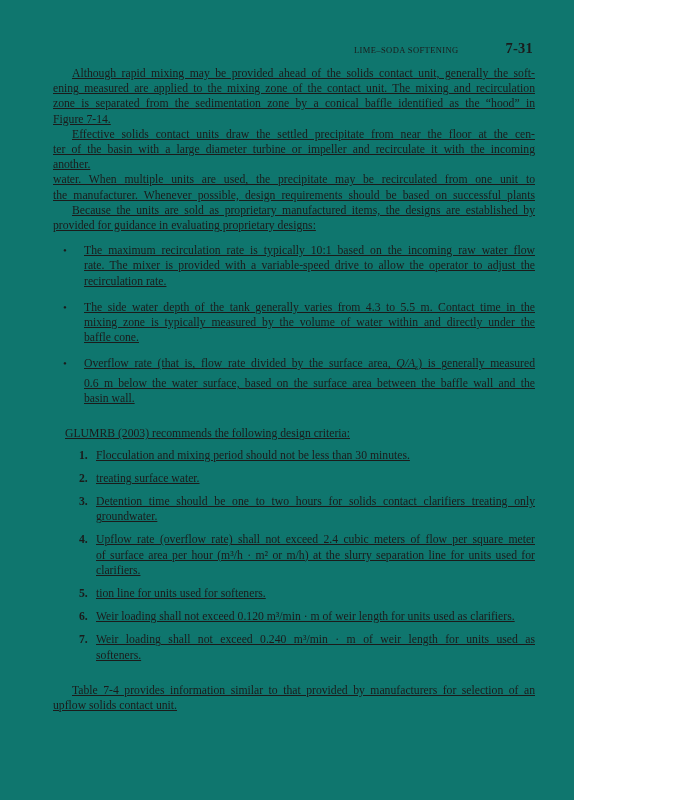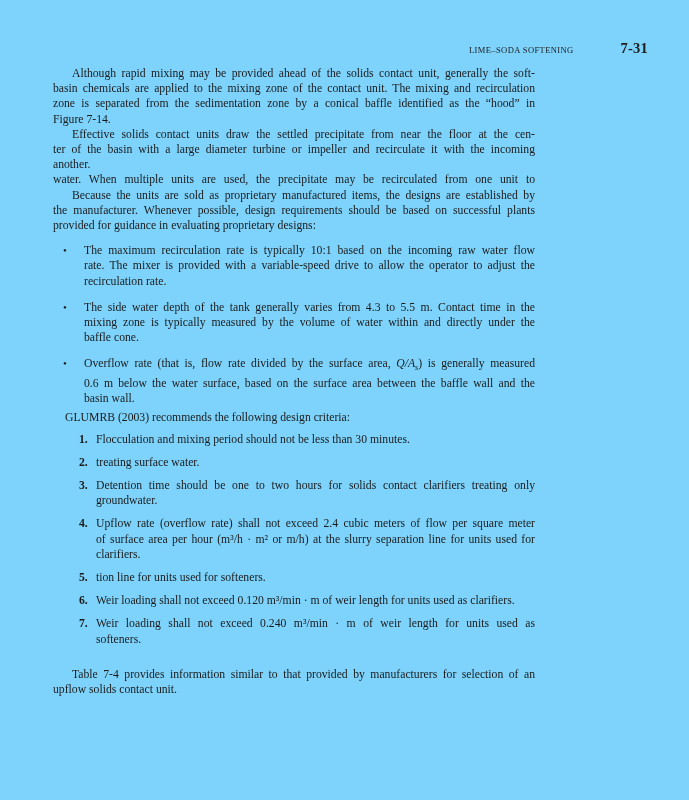--- a/index.html
+++ b/index.html
@@ -1,20 +1,20 @@
 <!DOCTYPE html>
 <html><head>
 <meta charset="utf-8">
 <style>
   html, body { margin: 0; padding: 0; background: #ffffff; }
   .page {
     position: relative;
-    width: 689px;
+    width: 574px;
     height: 800px;
-    background: #7dd3fc;
+    background: #0f766e;
     font-family: "Liberation Serif", serif;
     color: #1b1b1b;
     overflow: hidden;
   }
   .header {
     position: absolute;
     top: 40px;
     right: 41px;
     display: flex;
     align-items: baseline;
@@ -37,20 +37,21 @@
     left: 53px;
     top: 66px;
     width: 482px;
     font-size: 11.7px;
     line-height: 15.2px;
   }
   .line {
     text-align: justify;
     text-align-last: justify;
     white-space: nowrap;
+    text-decoration: underline;
   }
   .line.last {
     text-align-last: left;
   }
   .line.ind { text-indent: 19px; }
   .line.ind2 { text-indent: 12px; }
   .it { font-style: italic; }
   .sub {
     font-size: 8px;
     vertical-align: sub;
@@ -58,21 +59,21 @@
   .bullets { margin-top: 10px; }
   .bullet { display: flex; margin-bottom: 11px; }
   .bullet:last-child { margin-bottom: 0; }
   .bullet .marker {
     width: 31px;
     padding-left: 10px;
     box-sizing: border-box;
     font-size: 11px;
   }
   .bullet .btext { width: 451px; }
-  .glumrb { margin-top: 4px; }
+  .glumrb { margin-top: 20px; }
   .numlist { margin-top: 6px; }
   .numitem { display: flex; margin-bottom: 8px; }
   .numitem .num {
     width: 43px;
     padding-left: 26px;
     box-sizing: border-box;
     font-weight: bold;
   }
   .numitem .ntext { width: 439px; }
   .closing { margin-top: 20px; }
@@ -84,35 +85,35 @@
 
   <div class="header">
     <span class="running-title">LIME–SODA SOFTENING</span>
     <span class="page-number">7-31</span>
   </div>
 
   <div class="body">
 
     <div class="para">
       <div class="line ind">Although rapid mixing may be provided ahead of the solids contact unit, generally the soft-</div>
-      <div class="line">basin chemicals are applied to the mixing zone of the contact unit. The mixing and recirculation</div>
+      <div class="line">ening measured are applied to the mixing zone of the contact unit. The mixing and recirculation</div>
       <div class="line">zone is separated from the sedimentation zone by a conical baffle identified as the “hood” in</div>
       <div class="line last">Figure 7-14.</div>
     </div>
 
     <div class="para">
       <div class="line ind">Effective solids contact units draw the settled precipitate from near the floor at the cen-</div>
       <div class="line">ter of the basin with a large diameter turbine or impeller and recirculate it with the incoming</div>
       <div class="line last">another.</div>
       <div class="line">water. When multiple units are used, the precipitate may be recirculated from one unit to</div>
     </div>
 
     <div class="para">
+      <div class="line">the manufacturer. Whenever possible, design requirements should be based on successful plants</div>
       <div class="line ind">Because the units are sold as proprietary manufactured items, the designs are established by</div>
-      <div class="line">the manufacturer. Whenever possible, design requirements should be based on successful plants</div>
       <div class="line last">provided for guidance in evaluating proprietary designs:</div>
     </div>
 
     <div class="bullets">
 
       <div class="bullet">
         <div class="marker">•</div>
         <div class="btext">
           <div class="line">The maximum recirculation rate is typically 10:1 based on the incoming raw water flow</div>
           <div class="line">rate. The mixer is provided with a variable-speed drive to allow the operator to adjust the</div>

